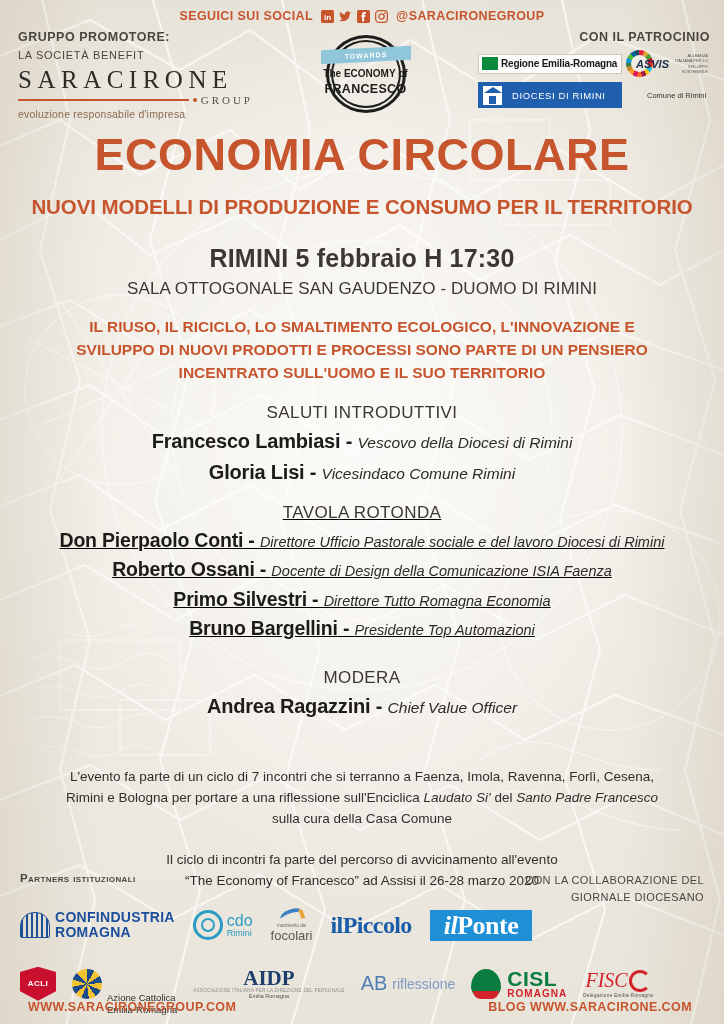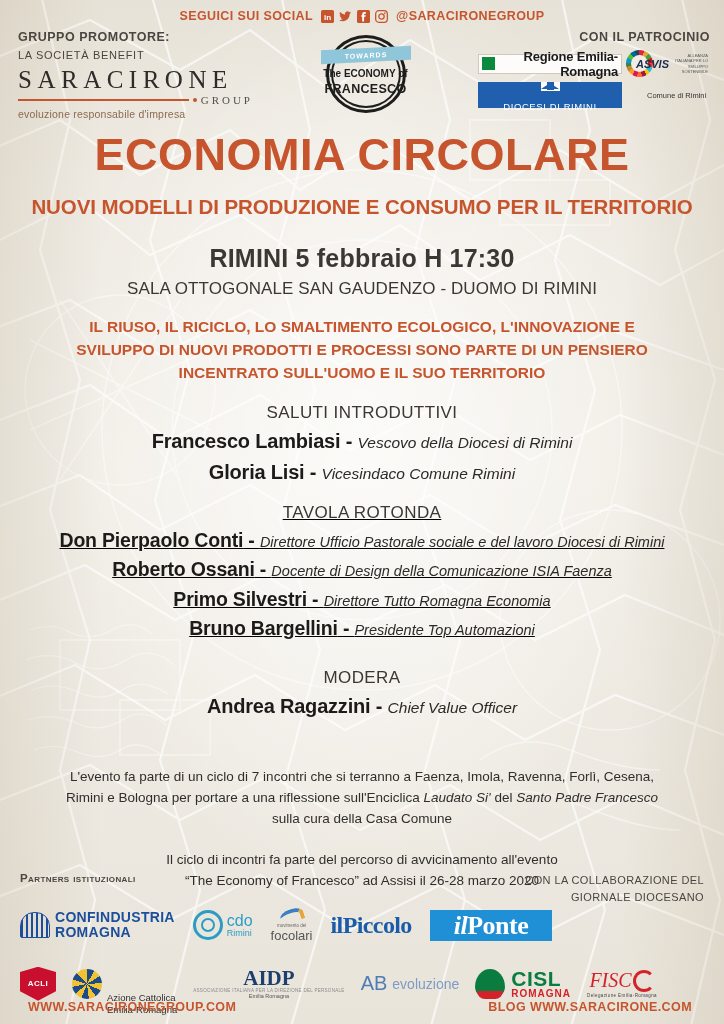--- a/index.html
+++ b/index.html
@@ -159,25 +159,25 @@
     align-items: center;
   }
   .logo-box { display: flex; align-items: center; }
 
   .rer {
     display: flex; align-items: center; gap: 3px;
     border: 1px solid #cfc9bd; background: #fdfcfa; padding: 2px 3px;
     width: 144px; height: 20px;
   }
   .rer .flag { width: 16px; height: 13px; background: #0a8a3c; }
-  .rer .txt { font-size: 13px; font-weight: bold; color: #1a1a1a; letter-spacing: -0.2px; }
+  .rer .txt { font-size: 10px; font-weight: bold; color: #1a1a1a; letter-spacing: -0.2px; }
 
   .diocesi {
     display: flex; align-items: center; gap: 10px;
-    background: #1f5fad; width: 144px; height: 26px; padding: 0 5px; flex-direction: column;
+    background: #1f5fad; width: 144px; height: 26px; padding: 0 5px;
   }
   .diocesi .glyph {
     width: 19px; height: 19px; background: #fff; position: relative;
     display:flex; align-items:flex-end; justify-content:center;
   }
   .diocesi .glyph:before {
     content:""; position:absolute; top:1px; left:50%; transform:translateX(-50%);
     width:0;height:0;border-left:9px solid transparent;border-right:9px solid transparent;border-bottom:6px solid #1f5fad;
   }
   .diocesi .glyph:after {
@@ -369,21 +369,21 @@
   }
   .focolari .m { font-size: 4.5px; color: #666; margin-top:2px;}
   .focolari .n { font-size: 13px; color: #555; }
 
   .piccolo {
     font-family: "Liberation Serif", serif;
     font-size: 24px; font-weight: bold; color: #1b5ca8; letter-spacing: -0.6px;
   }
 
   .ponte {
-    background: #1f8fd6; padding: 2px 24px;
+    background: #1f8fd6; padding: 2px 14px;
     font-family: "Liberation Serif", serif;
     font-size: 26px; font-weight: bold; color: #fff; letter-spacing: -0.5px;
     line-height: 1.05;
   }
   .ponte i { font-style: italic; }
 
   .acli {
     width: 36px; height: 34px; background: #c8102e;
     clip-path: polygon(50% 0%, 100% 15%, 100% 72%, 50% 100%, 0% 72%, 0% 15%);
     display:flex; align-items:center; justify-content:center;
@@ -691,21 +691,21 @@
       </div>
 
       <div class="aidp">
         <div class="big">AIDP</div>
         <div class="small">ASSOCIAZIONE ITALIANA PER LA DIREZIONE DEL PERSONALE</div>
         <div class="er">Emilia Romagna</div>
       </div>
 
       <div class="assob">
         <span class="ab">AB</span>
-        <span class="nm">evoluzione</span>
+        <span class="nm">riflessione</span>
       </div>
 
       <div class="cisl">
         <span class="blob"></span>
         <span class="t">
           <div class="a">CISL</div>
           <div class="b">ROMAGNA</div>
         </span>
       </div>
 

